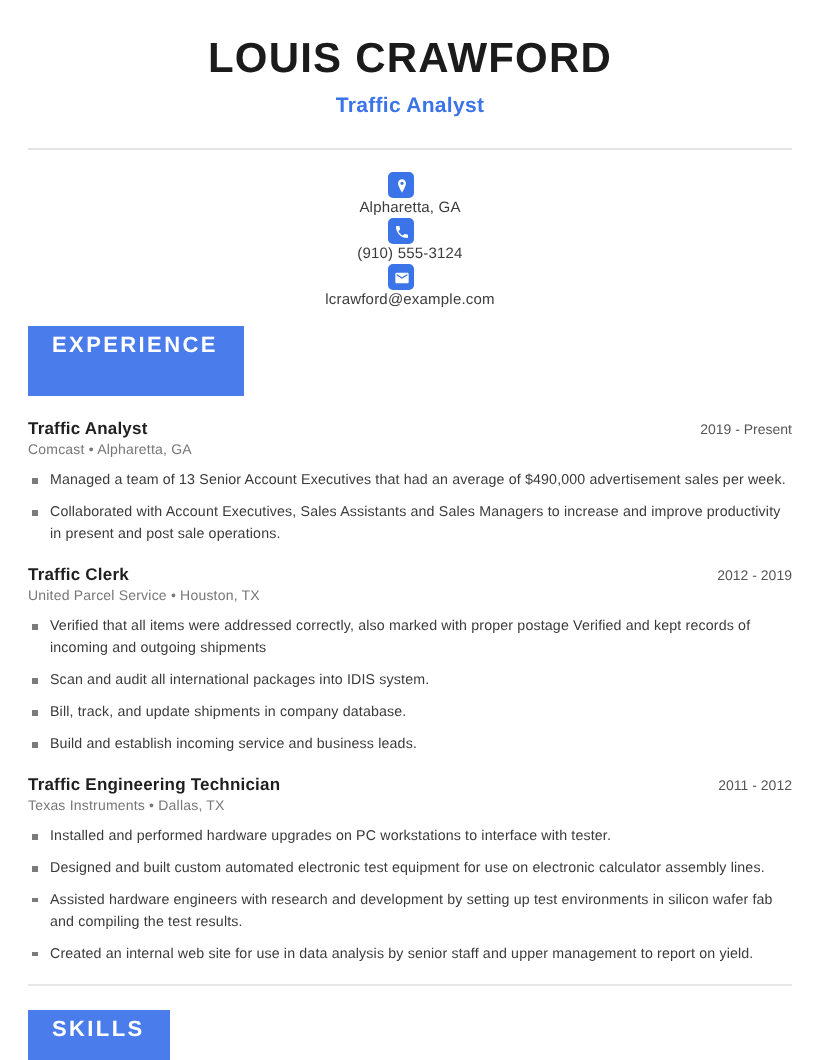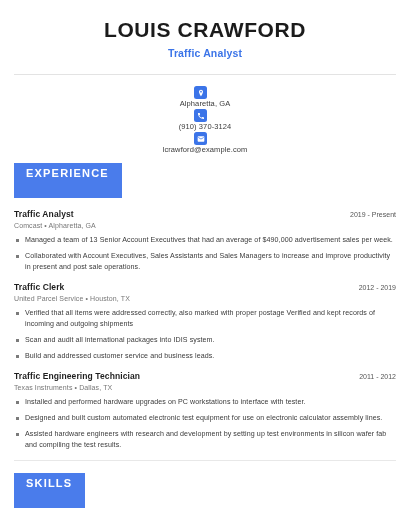--- a/index.html
+++ b/index.html
@@ -166,21 +166,21 @@
       </span>
       <span class="contact-text">Alpharetta, GA</span>
     </div>
 
     <div class="contact-row">
       <span class="contact-icon">
         <svg width="8" height="8" viewBox="0 0 24 24" fill="#ffffff">
           <path d="M6.6 10.8c1.4 2.8 3.8 5.1 6.6 6.6l2.2-2.2c.3-.3.7-.4 1-.2 1.1.4 2.3.6 3.6.6.6 0 1 .4 1 1V20c0 .6-.4 1-1 1C10.6 21 3 13.4 3 4c0-.6.4-1 1-1h3.5c.6 0 1 .4 1 1 0 1.2.2 2.4.6 3.6.1.4 0 .7-.2 1l-2.3 2.2z"></path>
         </svg>
       </span>
-      <span class="contact-text">(910) 370-3124</span>
+      <span class="contact-text">(910) 555-3124</span>
     </div>
 
     <div class="contact-row">
       <span class="contact-icon">
         <svg width="8" height="8" viewBox="0 0 24 24" fill="#ffffff">
           <path d="M20 4H4c-1.1 0-2 .9-2 2v12c0 1.1.9 2 2 2h16c1.1 0 2-.9 2-2V6c0-1.1-.9-2-2-2zm0 4.2-8 5-8-5V6l8 5 8-5v2.2z"></path>
         </svg>
       </span>
       <span class="contact-text">lcrawford@example.com</span>
     </div>
@@ -206,34 +206,36 @@
 
       <div class="entry">
         <div class="entry-head">
           <span class="entry-role">Traffic Clerk</span>
           <span class="entry-dates">2012 - 2019</span>
         </div>
         <div class="entry-sub">United Parcel Service • Houston, TX</div>
         <ul class="bullets">
           <li>Verified that all items were addressed correctly, also marked with proper postage Verified and kept records of incoming and outgoing shipments</li>
           <li>Scan and audit all international packages into IDIS system.</li>
-          <li>Build and addressed customer service and business leads.</li>
+          <li>Bill, track, and update shipments in company database.</li>
+          <li>Build and establish incoming service and business leads.</li>
         </ul>
       </div>
 
       <div class="entry">
         <div class="entry-head">
           <span class="entry-role">Traffic Engineering Technician</span>
           <span class="entry-dates">2011 - 2012</span>
         </div>
         <div class="entry-sub">Texas Instruments • Dallas, TX</div>
         <ul class="bullets">
           <li>Installed and performed hardware upgrades on PC workstations to interface with tester.</li>
           <li>Designed and built custom automated electronic test equipment for use on electronic calculator assembly lines.</li>
           <li>Assisted hardware engineers with research and development by setting up test environments in silicon wafer fab and compiling the test results.</li>
+          <li>Created an internal web site for use in data analysis by senior staff and upper management to report on yield.</li>
         </ul>
       </div>
 
     </div>
   </div>
 
   <div class="section-divider"></div>
 
   <div class="section">
     <span class="section-badge">SKILLS</span>

